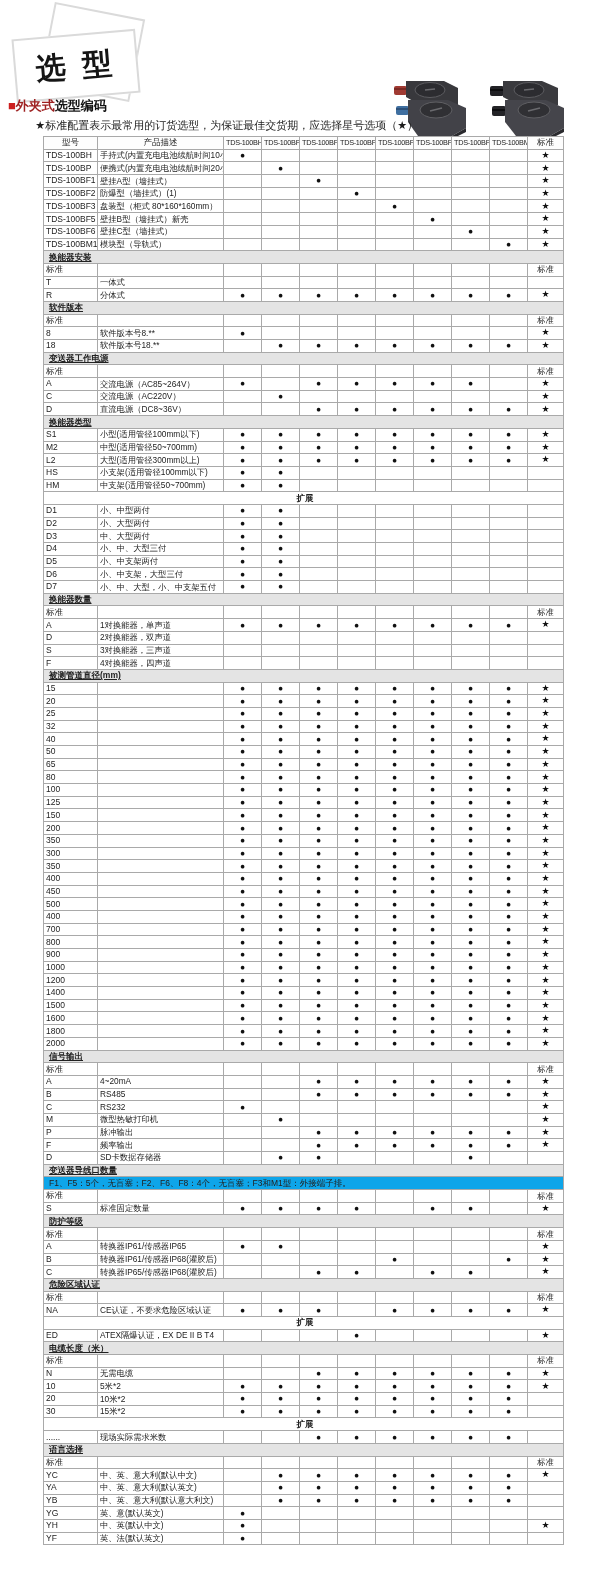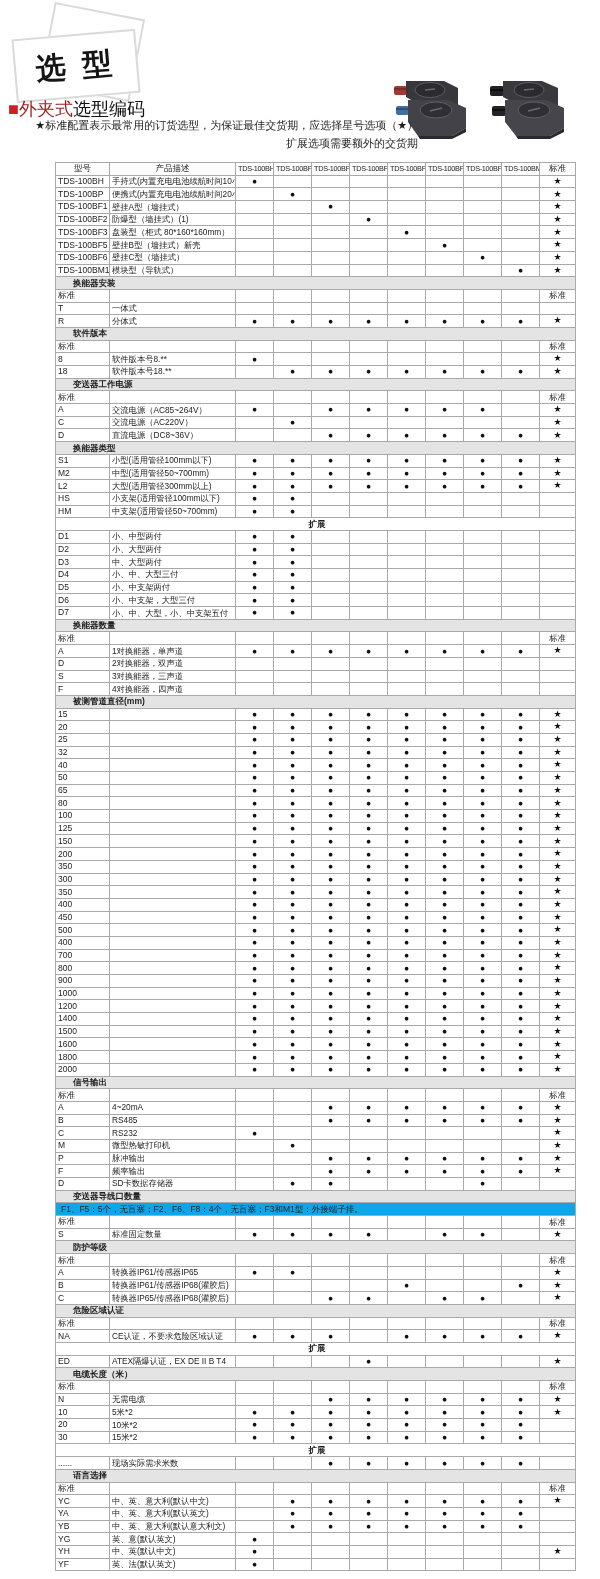--- a/index.html
+++ b/index.html
@@ -8,42 +8,42 @@
     font-family:"Liberation Sans","DejaVu Sans",sans-serif;color:#222;
   }
   
   .title-wrap{position:absolute;left:12px;top:10px;width:140px;height:100px;}
   .card{position:absolute;background:#fff;border:2px solid #dadada;}
   .card.back{left:34px;top:0px;width:88px;height:80px;transform:rotate(11deg);}
   .card.front{left:2px;top:24px;width:120px;height:60px;transform:rotate(-5deg);
     display:flex;align-items:center;justify-content:center;}
   .page-title{font-size:30px;font-weight:bold;color:#151515;letter-spacing:4px;white-space:pre;}
   
-  .heading{position:absolute;left:8px;top:97px;font-size:18px;font-weight:normal;color:#111;}
+  .heading{position:absolute;left:8px;top:97px;font-size:13px;font-weight:bold;color:#111;}
   .heading .bullet{color:#cc1f1f;}
   .heading .red{color:#9e2222;}
   .notes{position:absolute;left:28px;top:116px;width:390px;font-size:11px;line-height:18px;color:#1c1c1c;text-align:right;}
   
   .photo{position:absolute;left:392px;top:78px;}
   
   table.sel{
-    position:absolute;left:43px;top:162px;width:520px;
+    position:absolute;left:43px;top:136px;width:520px;
     border-collapse:collapse;table-layout:fixed;
-    font-size:8.5px;color:#222;margin-left:12px;
+    font-size:8.5px;color:#222;
   }
   table.sel td,table.sel th{
     border:1px solid #a9a9a9;height:11.7px;line-height:1.05;
     padding:0 2px;overflow:hidden;white-space:nowrap;font-weight:normal;
     vertical-align:middle;
   }
   table.sel th{text-align:center;background:#fdfdfd;}
   th.h-code,th.h-desc{text-align:left;padding-left:4px;font-weight:bold;}
   th.h-model{font-size:7.3px;letter-spacing:-0.3px;padding:0;}
   th.h-std{font-weight:bold;font-size:8.5px;}
-  tr.sec td{background:#e4e4e4;font-weight:bold;text-align:left;padding-left:17px;}
+  tr.sec td{background:#e4e4e4;font-weight:bold;text-align:left;padding-left:5px;text-decoration:underline;}
   tr.sub td{font-weight:bold;text-align:center;padding-left:5px;background:#fff;}
   tr.noterow td{text-align:left;padding-left:5px;background:#0ea5e9;}
   td.code{text-align:left;padding-left:4px;}
   td.desc{text-align:left;padding-left:4px;font-size:8.3px;}
   td.dot{text-align:center;font-size:8.5px;color:#111;}
   td.last{text-align:center;font-size:8.3px;}
   td.last.star{font-size:9px;color:#111;}
 </style>
 </head>
 <body>

